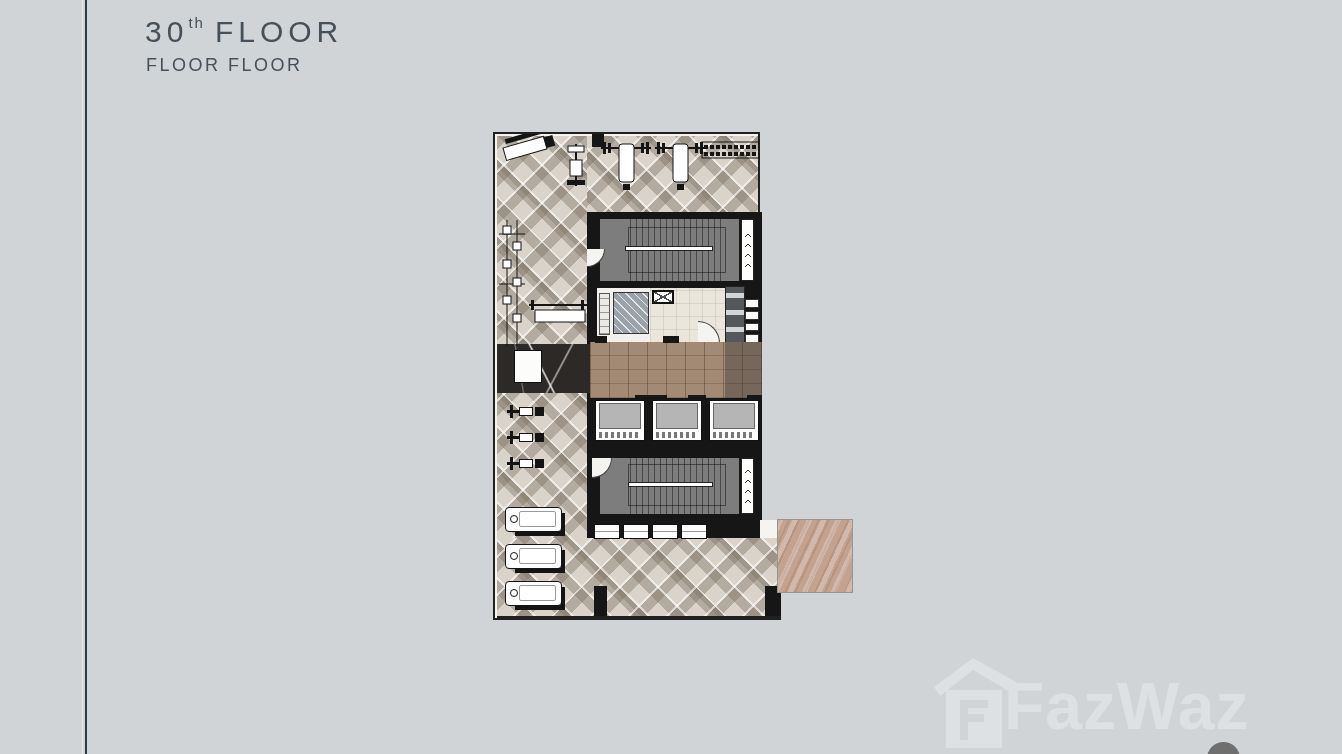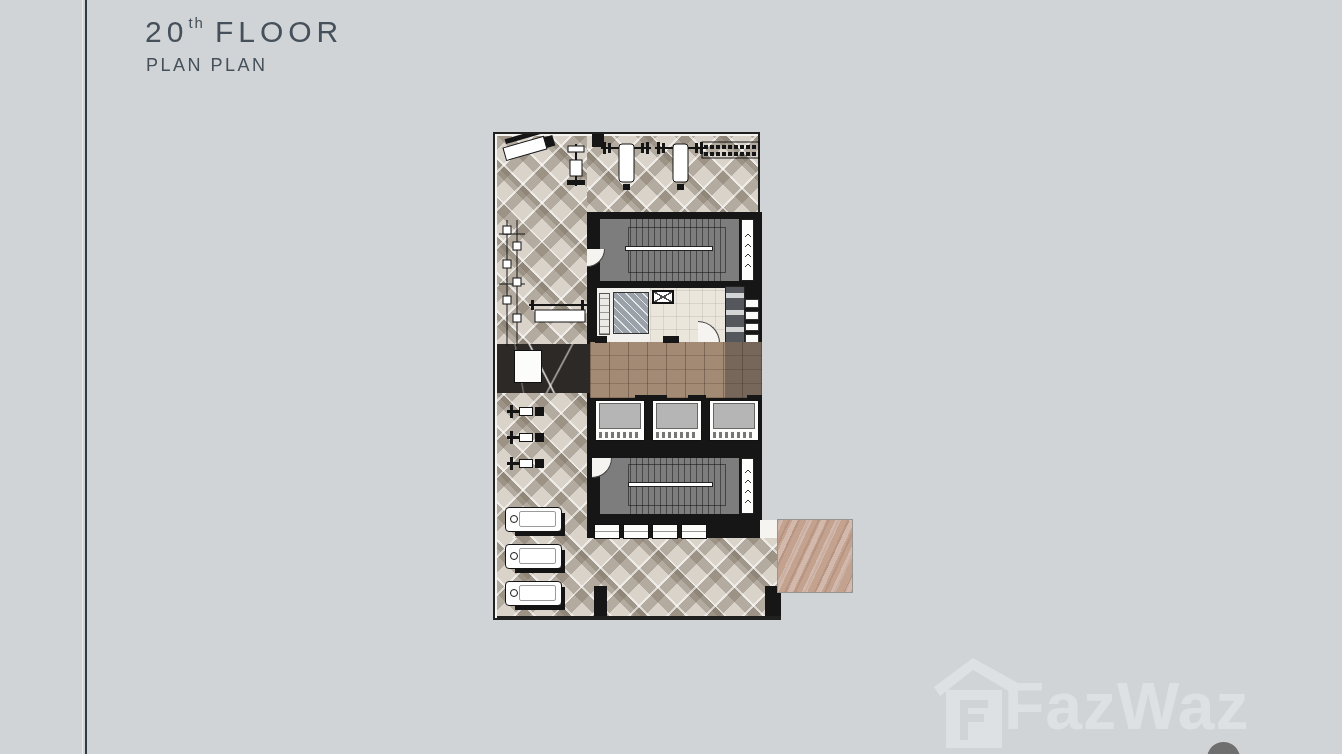--- a/index.html
+++ b/index.html
@@ -106,22 +106,22 @@
   .dot-bottom{position:absolute;left:1207px;top:742px;width:33px;height:33px;border-radius:50%;background:#6f6f6f;}
 
   .eqsvg{position:absolute;left:0;top:0;}
 </style>
 </head>
 <body>
 
 <div class="vline-soft"></div>
 <div class="vline"></div>
 
-<div class="title"><span>20</span><sup>th</sup><span class="word">FLOOR</span></div>
-<div class="subtitle">PLAN PLAN</div>
+<div class="title"><span>30</span><sup>th</sup><span class="word">FLOOR</span></div>
+<div class="subtitle">FLOOR FLOOR</div>
 
 <div class="plan">
 
   <div class="abs tile" style="left:2px;top:2px;width:261px;height:76px;"></div>
   <div class="abs tile" style="left:2px;top:2px;width:90px;height:482px;"></div>
   <div class="abs tile" style="left:2px;top:404px;width:284px;height:80px;"></div>
 
   <div class="abs core"></div>
   <div class="abs stub" style="left:97px;top:0;width:12px;height:13px;"></div>
 

